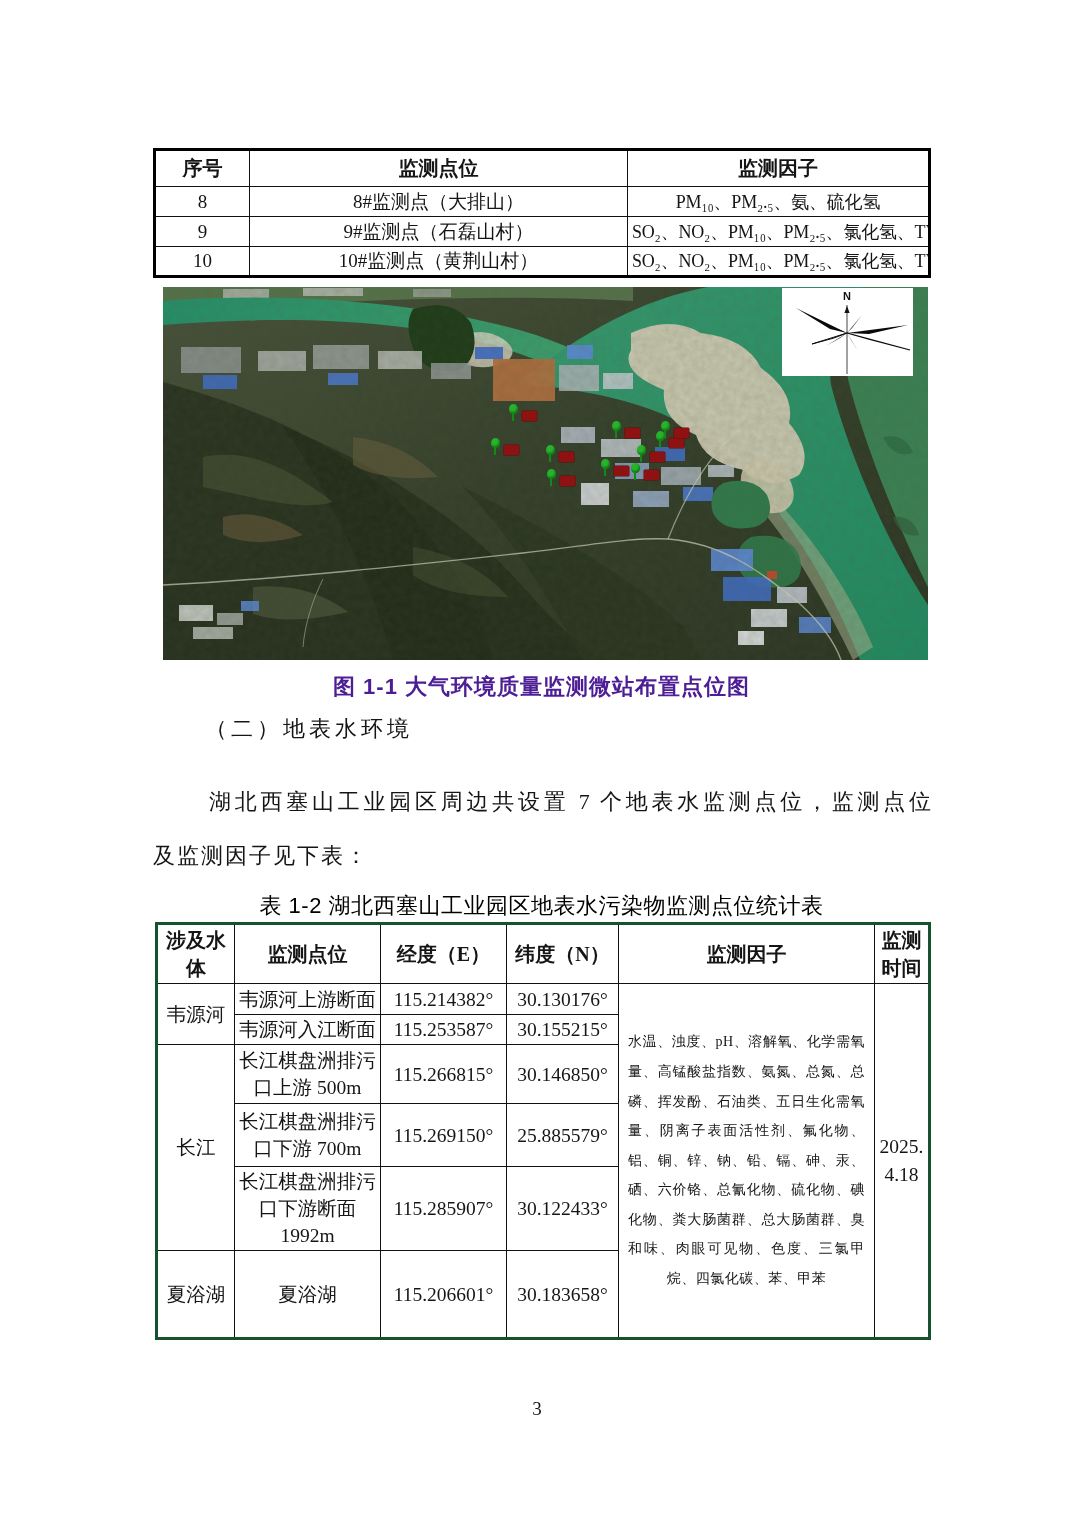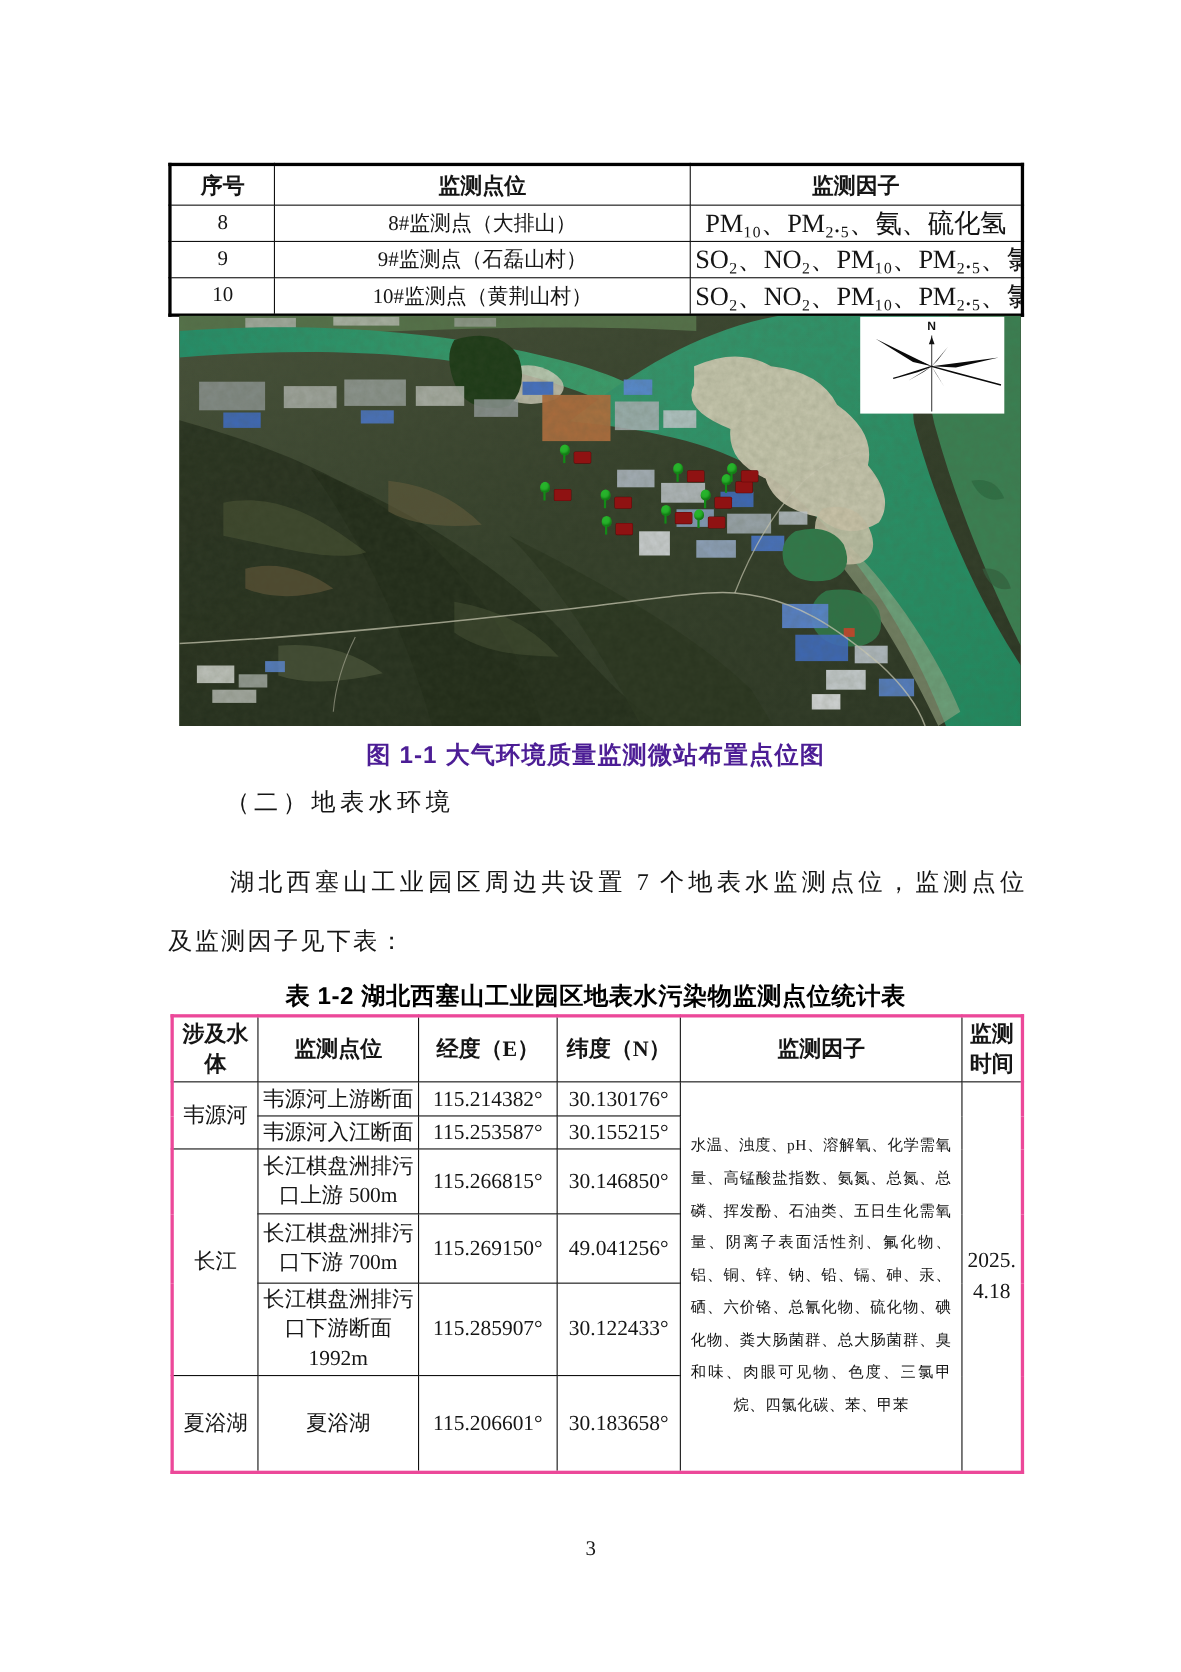--- a/index.html
+++ b/index.html
@@ -14,21 +14,21 @@
     border-collapse:collapse;table-layout:fixed;
     border:3px solid #000;
   }
   .t1 th,.t1 td{
     border:1.5px solid #111;text-align:center;vertical-align:middle;
     font-size:19px;padding:0 4px;overflow:hidden;white-space:nowrap;
   }
   .t1 tr.hdr{height:37px;}
   .t1 tr.r{height:30px;}
   .t1 th{font-weight:700;font-size:20px;}
-  .t1 td.fac{font-size:24px;letter-spacing:-0.2px;}
+  .t1 td.fac{font-size:18px;letter-spacing:-0.2px;}
 
   
   .map{
     position:absolute;left:163px;top:287px;width:765px;height:373px;
     overflow:hidden;background:#33402b;
   }
   .map svg.base{position:absolute;left:0;top:0;width:100%;height:100%;}
   #map-markers{position:absolute;left:0;top:0;width:100%;height:100%;}
   .marker{position:absolute;width:2px;height:2px;}
   .marker .pin{
@@ -64,26 +64,26 @@
     position:absolute;left:153px;top:775px;width:779px;
     font-size:22px;line-height:54px;
   }
   .para .l1{display:block;text-indent:56px;text-align:justify;text-align-last:justify;letter-spacing:1px;}
   .para .l2{display:block;letter-spacing:2px;}
 
   
   .t2-title{
     position:absolute;left:153px;top:891px;width:777px;text-align:center;
     font-family:"Liberation Sans","DejaVu Sans",sans-serif;
-    font-weight:700;font-size:22px;letter-spacing:.5px;color:#000;
+    font-weight:400;font-size:22px;letter-spacing:.5px;color:#000;
   }
   .t2{
     position:absolute;left:155px;top:922px;width:775px;
     border-collapse:collapse;table-layout:fixed;
-    border:3px solid #ec4899;
+    border:3px solid #14532d;
   }
   .t2 th,.t2 td{
     border:1.5px solid #111;text-align:center;vertical-align:middle;
     font-size:19.5px;padding:1px 3px;
   }
   .t2 th{font-weight:700;font-size:20px;line-height:28px;}
   .t2 td{line-height:27px;}
   .t2 td.factors{
     text-align:justify;text-align-last:center;
     padding:2px 9px;font-size:14px;line-height:29.6px;letter-spacing:.5px;
@@ -341,21 +341,21 @@
     </tr>
     <tr style="height:59px">
       <td rowspan="3">长江</td>
       <td>长江棋盘洲排污口上游 500m</td>
       <td>115.266815°</td>
       <td>30.146850°</td>
     </tr>
     <tr style="height:63px">
       <td>长江棋盘洲排污口下游 700m</td>
       <td>115.269150°</td>
-      <td>49.041256°</td>
+      <td>25.885579°</td>
     </tr>
     <tr style="height:57px">
       <td>长江棋盘洲排污口下游断面 1992m</td>
       <td>115.285907°</td>
       <td>30.122433°</td>
     </tr>
     <tr style="height:88px">
       <td>夏浴湖</td>
       <td>夏浴湖</td>
       <td>115.206601°</td>

